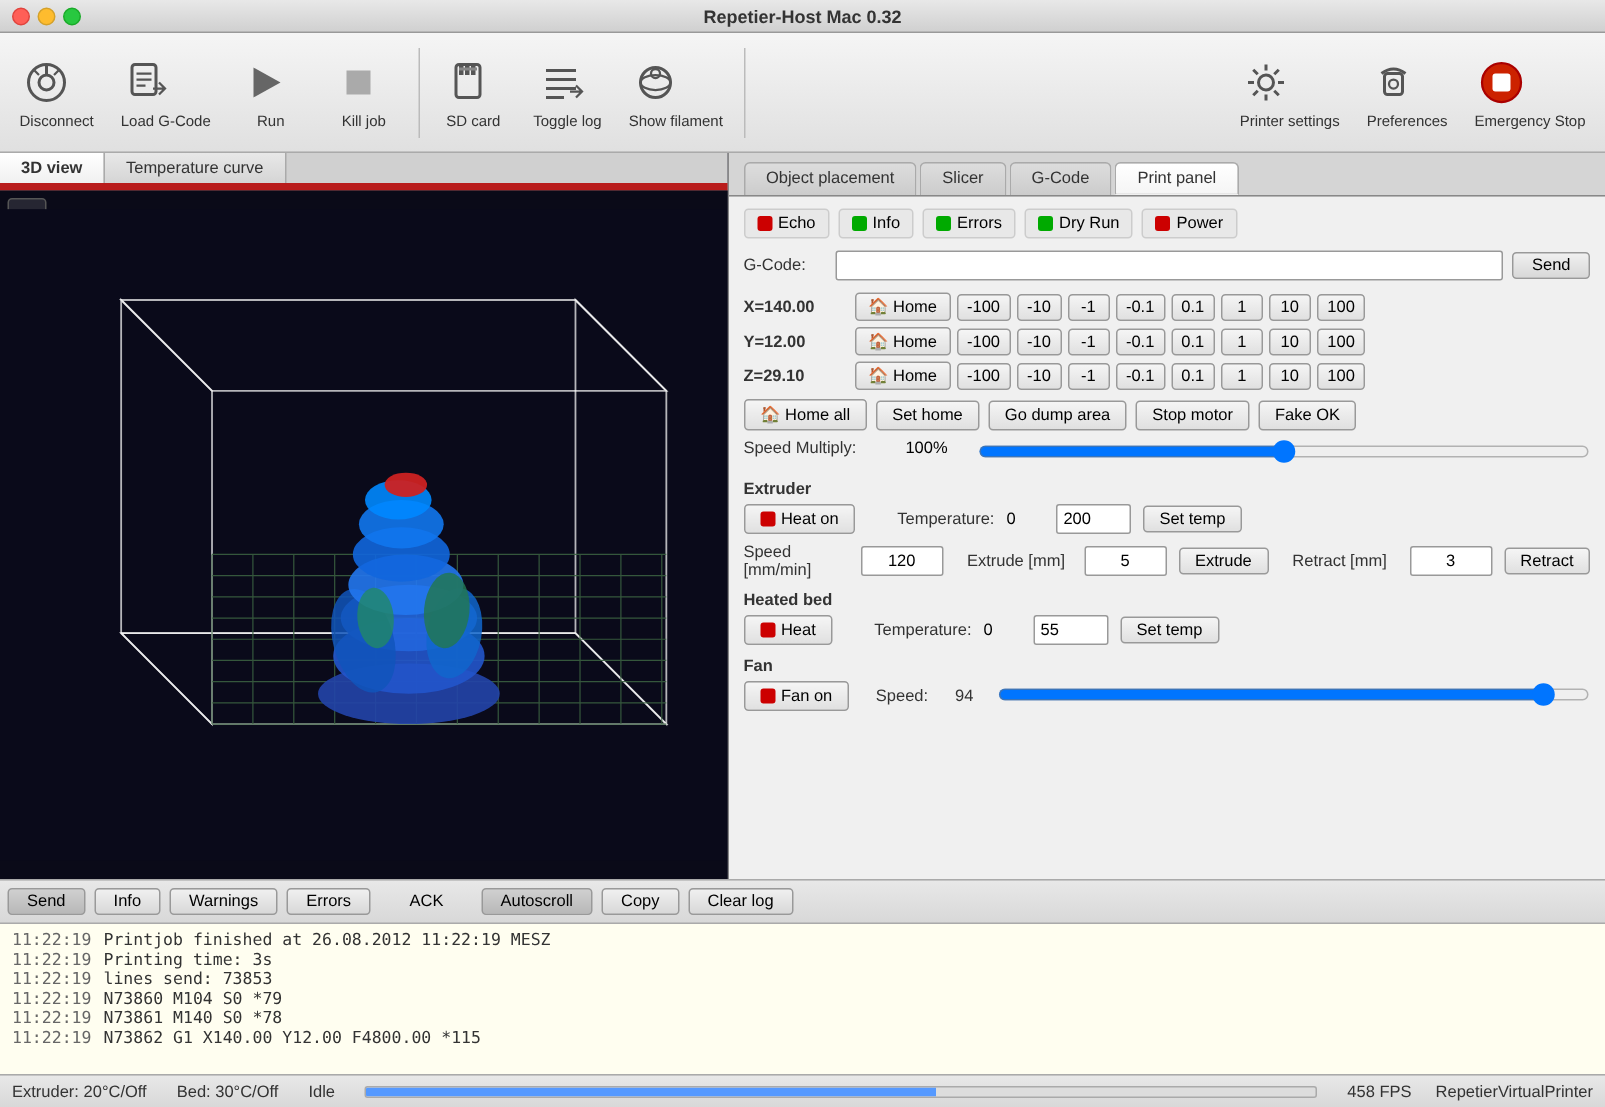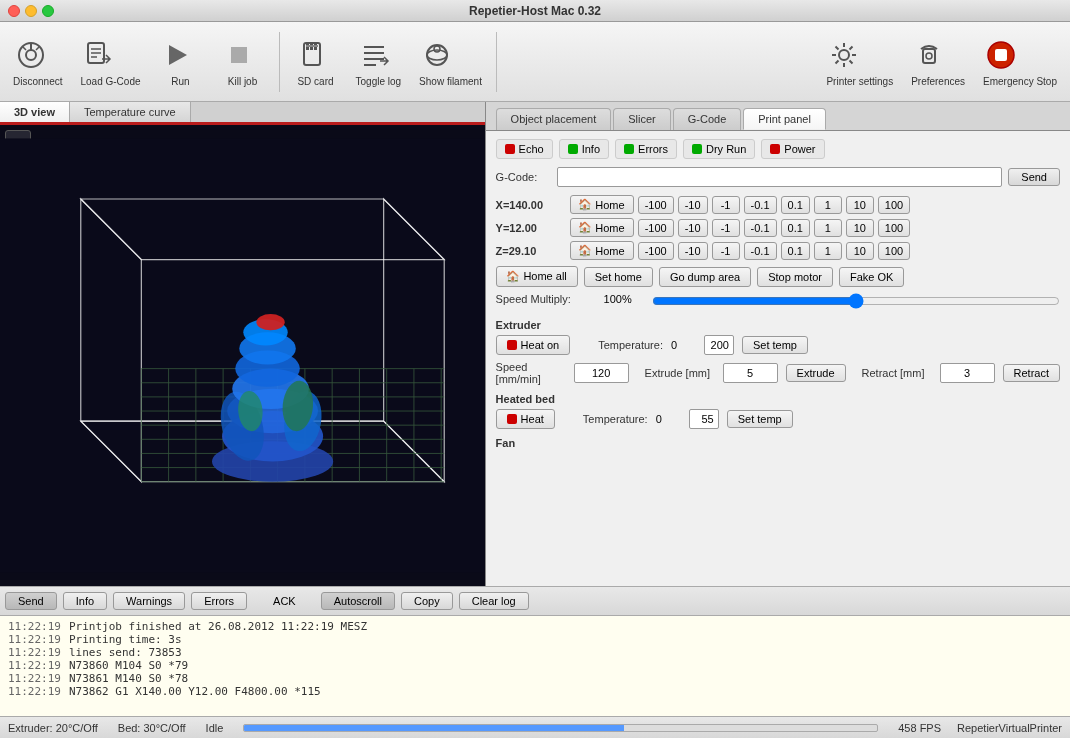--- a/index.html
+++ b/index.html
@@ -19,21 +19,21 @@
     .tb-btn { display: flex; flex-direction: column; justify-content: center; padding: 4px 8px; min-width: 60px; cursor: pointer; border-radius: 4px; gap: 3px; }
     .tb-icon { width: 36px; height: 36px; display: flex; align-items: center; justify-content: center; }
     .tb-label { font-size: 10px; color: #333; text-align: center; }
     .tb-sep { width: 1px; height: 60px; background: #bbb; margin: 0 4px; }
 
     
     #main { display: flex; height: calc(738px - 22px - 80px - 30px - 100px - 22px); }
 
     
     #left-panel { width: 540px; display: flex; flex-direction: column; background: #1a1a2e; border-right: 1px solid #888; }
-    .view-tabs { display: flex; background: #d0d0d0; border-bottom: 3px solid #b91c1c; }
+    .view-tabs { display: flex; background: #d0d0d0; border-bottom: 5px solid #b91c1c; }
     .view-tab { padding: 4px 14px; font-size: 11px; cursor: pointer; border-right: 1px solid #aaa; background: linear-gradient(to bottom, #e8e8e8, #d5d5d5); color: #333; }
     .view-tab.active { background: linear-gradient(to bottom, #ffffff, #f0f0f0); font-weight: bold; }
     .view-3d { flex: 1; position: relative; background: #0a0a1a; overflow: hidden; }
     .view-toolbar { position: absolute; left: 5px; top: 5px; display: flex; flex-direction: column; gap: 4px; }
     .view-btn { width: 26px; height: 26px; background: rgba(200,200,200,0.15); border: 1px solid #555; border-radius: 3px; display: flex; align-items: center; justify-content: center; cursor: pointer; color: #ccc; font-size: 13px; }
 
     
     #right-panel { flex: 1; background: #f0f0f0; display: flex; flex-direction: column; }
     .panel-tabs { display: flex; background: #d5d5d5; border-bottom: 1px solid #888; padding-top: 6px; padding-left: 10px; gap: 2px; }
     .panel-tab { padding: 4px 14px; font-size: 11px; cursor: pointer; background: linear-gradient(to bottom, #ddd, #ccc); border: 1px solid #aaa; border-bottom: none; border-radius: 4px 4px 0 0; color: #333; }
@@ -71,21 +71,21 @@
     input[type=range] { width: 100%; }
 
     
     .section-header { font-weight: bold; color: #333; margin: 8px 0 4px 0; font-size: 11px; }
 
     
     .extruder-row { display: flex; align-items: center; gap: 8px; margin-bottom: 6px; }
     .heat-btn { display: flex; align-items: center; gap: 4px; padding: 3px 10px; background: linear-gradient(to bottom, #f5f5f5, #e0e0e0); border: 1px solid #999; border-radius: 3px; cursor: pointer; font-size: 11px; }
     .temp-label { color: #333; margin-left: 20px; }
     .temp-value { min-width: 25px; }
-    .temp-input { width: 30px; height: 20px; border: 1px solid #999; border-radius: 2px; padding: 0 4px; font-size: 11px; text-align: right; }
+    .temp-input { width: 50px; height: 20px; border: 1px solid #999; border-radius: 2px; padding: 0 4px; font-size: 11px; text-align: left; }
     .set-temp-btn { padding: 2px 10px; background: linear-gradient(to bottom, #f5f5f5, #e0e0e0); border: 1px solid #999; border-radius: 3px; cursor: pointer; font-size: 11px; }
 
     .mm-row { display: flex; align-items: center; gap: 8px; margin-bottom: 4px; }
     .mm-label { color: #333; font-size: 11px; min-width: 70px; }
     .mm-input { width: 55px; height: 20px; border: 1px solid #999; border-radius: 2px; padding: 0 4px; font-size: 11px; text-align: center; }
     .extrude-btn { padding: 2px 10px; background: linear-gradient(to bottom, #f5f5f5, #e0e0e0); border: 1px solid #999; border-radius: 3px; cursor: pointer; font-size: 11px; }
     .retract-btn { padding: 2px 10px; background: linear-gradient(to bottom, #f5f5f5, #e0e0e0); border: 1px solid #999; border-radius: 3px; cursor: pointer; font-size: 11px; }
 
     
     #log-toolbar { display: flex; align-items: center; background: linear-gradient(to bottom, #e8e8e8, #d8d8d8); border-top: 1px solid #aaa; border-bottom: 1px solid #aaa; padding: 3px 5px; gap: 6px; height: 30px; }
@@ -448,20 +448,31 @@
           <span>Heat</span>
         </button>
         <span class="temp-label">Temperature:</span>
         <span class="temp-value">0</span>
         <input type="text" class="temp-input" value="55" style="">
         <button class="set-temp-btn">Set temp</button>
       </div>
 
       <div class="section-header">Fan</div>
 
+      <div class="fan-row">
+        <button class="heat-btn">
+          <div class="status-dot dot-red"></div>
+          <span>Fan on</span>
+        </button>
+        <span class="fan-speed-label">Speed:</span>
+        <span class="fan-speed-label">94</span>
+        <div style="flex:1; margin-left:8px">
+          <input type="range" min="0" max="100" value="94" style="width: 100%;">
+        </div>
+      </div>
     </div>
   </div>
 </div>
 
 <div id="log-toolbar">
   <button class="log-btn active">Send</button>
   <button class="log-btn">Info</button>
   <button class="log-btn">Warnings</button>
   <button class="log-btn">Errors</button>
   <span style="margin-left: 20px; margin-right:19px;">ACK</span>

